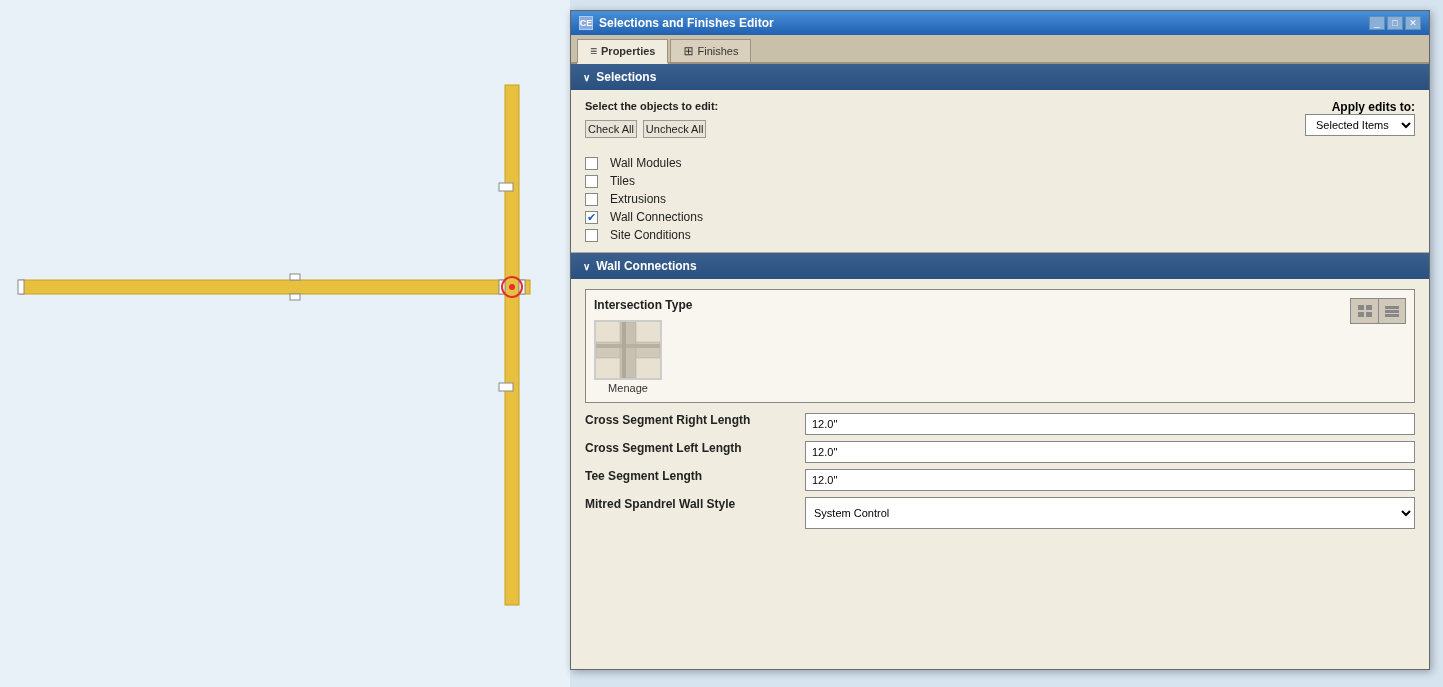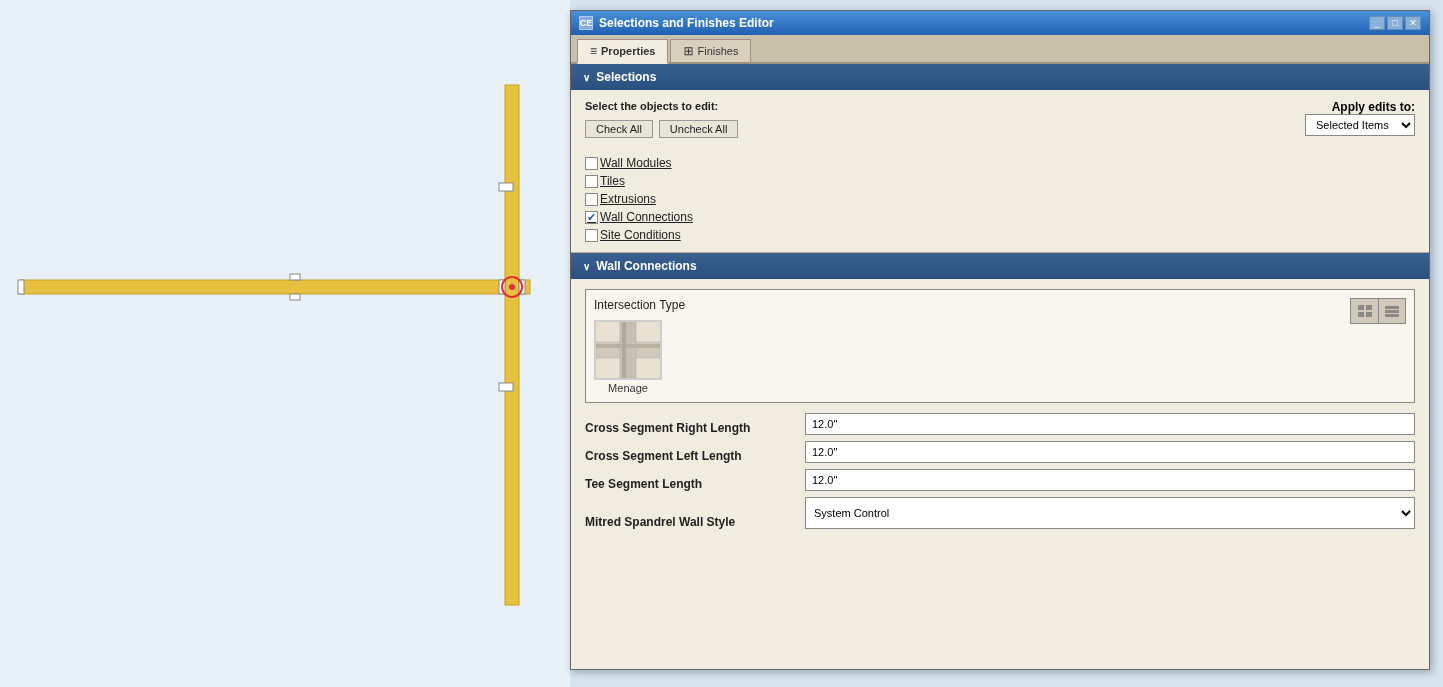--- a/index.html
+++ b/index.html
@@ -193,38 +193,37 @@
     }
 
     .check-buttons {
       display: flex;
       gap: 6px;
       margin-bottom: 10px;
     }
     .check-btn {
       background: #e8e4d8;
       border: 1px solid #999;
-      padding: 2px 10px;
+      padding: 2px 2px;
       font-size: 11px;
       cursor: pointer;
       color: #222;
     }
 
     .checkbox-list {
       display: flex;
       flex-direction: column;
       gap: 4px;
     }
     .checkbox-item {
       display: flex;
       align-items: center;
-      gap: 2px;
+      gap: 12px;
       font-size: 12px;
       color: #222;
-      text-decoration: underline;
     }
     .cb {
       width: 13px;
       height: 13px;
       border: 1px solid #888;
       background: white;
       display: flex;
       align-items: center;
       justify-content: center;
       cursor: pointer;
@@ -249,21 +248,21 @@
       background: #f0ede0;
     }
 
     .intersection-box {
       border: 1px solid #888;
       background: #f8f6ee;
       padding: 8px;
       margin-bottom: 10px;
     }
     .intersection-label {
-      font-weight: normal;
+      font-weight: bold;
       font-size: 12px;
       margin-bottom: 8px;
       color: #222;
     }
     .intersection-images {
       display: flex;
       gap: 8px;
       align-items: flex-end;
     }
     .img-item {
@@ -313,21 +312,21 @@
 
     .intersection-top-row {
       display: flex;
       align-items: flex-start;
       justify-content: space-between;
     }
 
     
     .form-row {
       display: flex;
-      align-items: flex-end;
+      align-items: flex-start;
       margin-bottom: 6px;
     }
     .form-label {
       font-weight: bold;
       font-size: 12px;
       color: #222;
       width: 220px;
       flex-shrink: 0;
     }
     .form-input {

